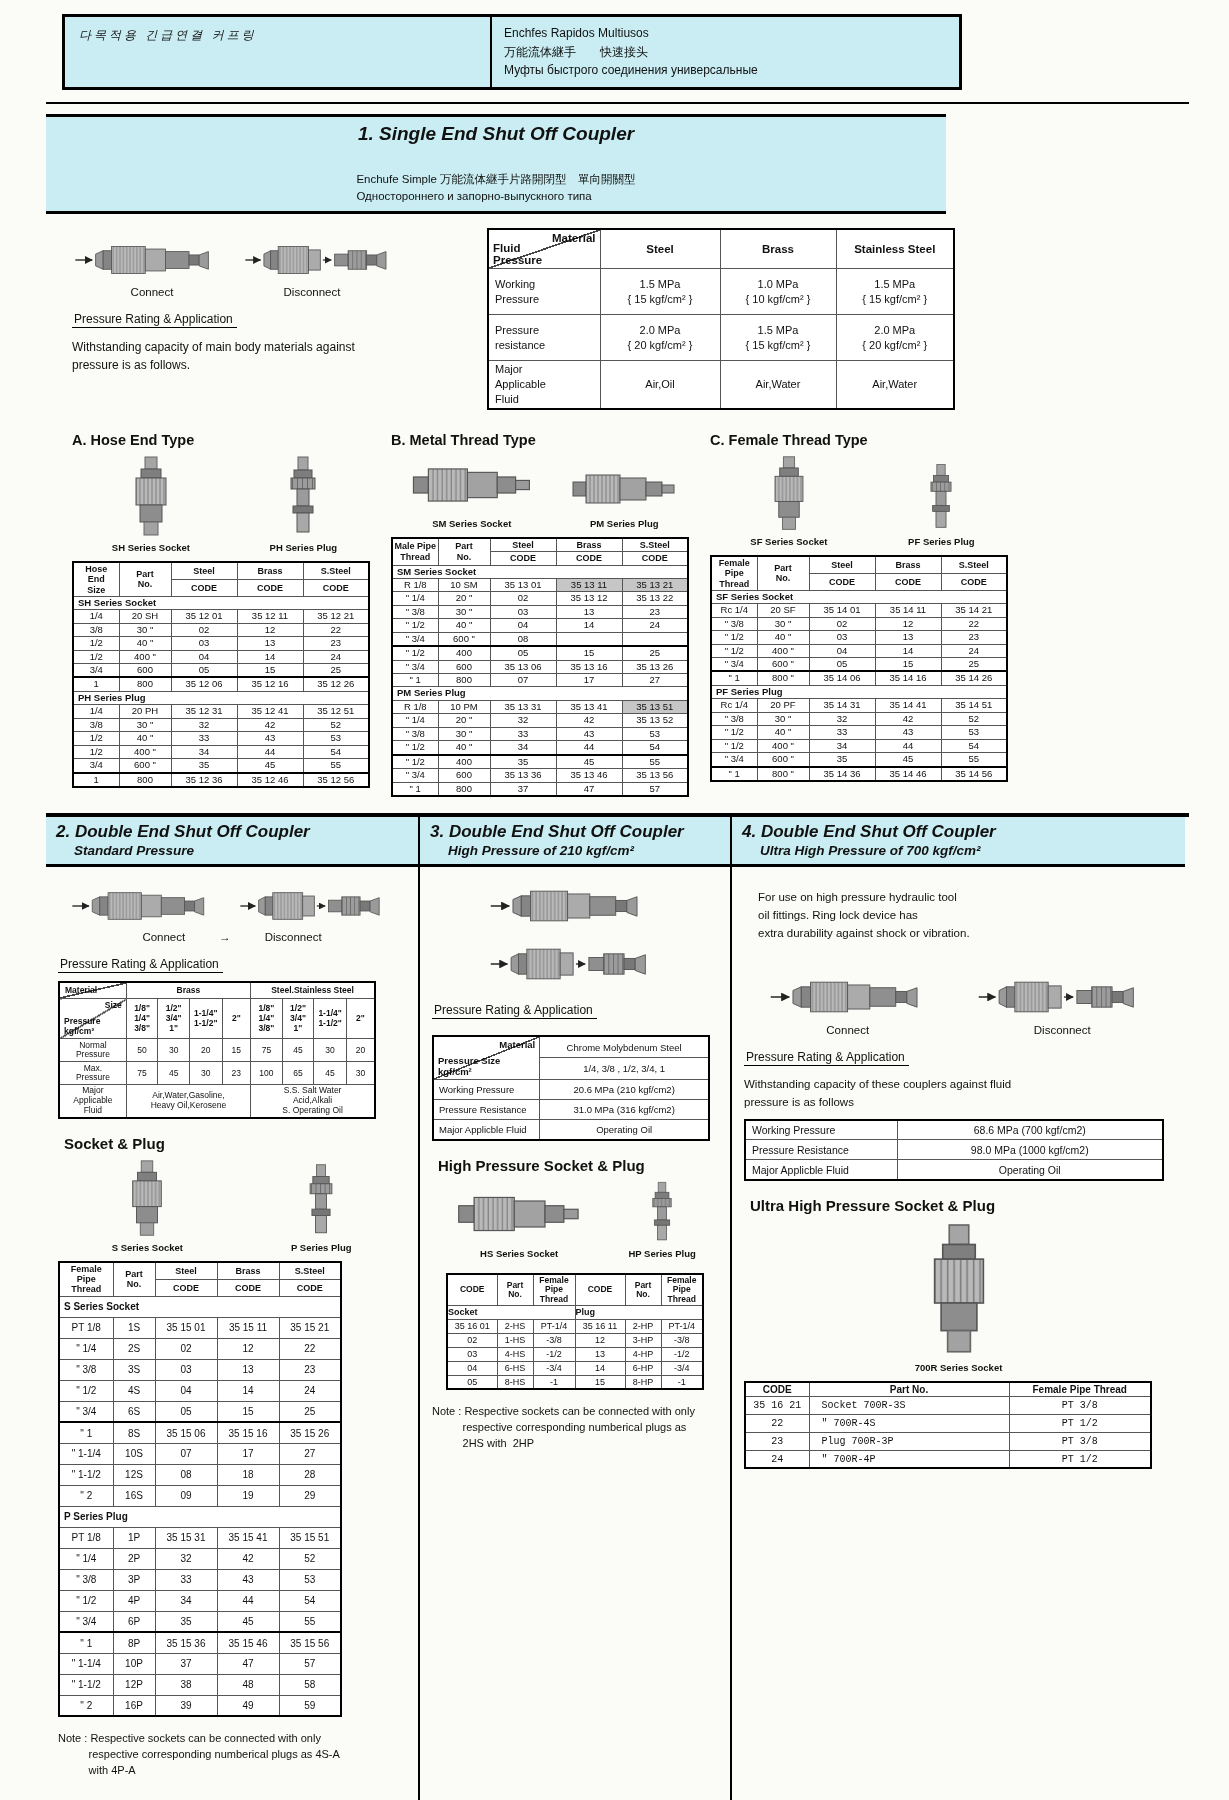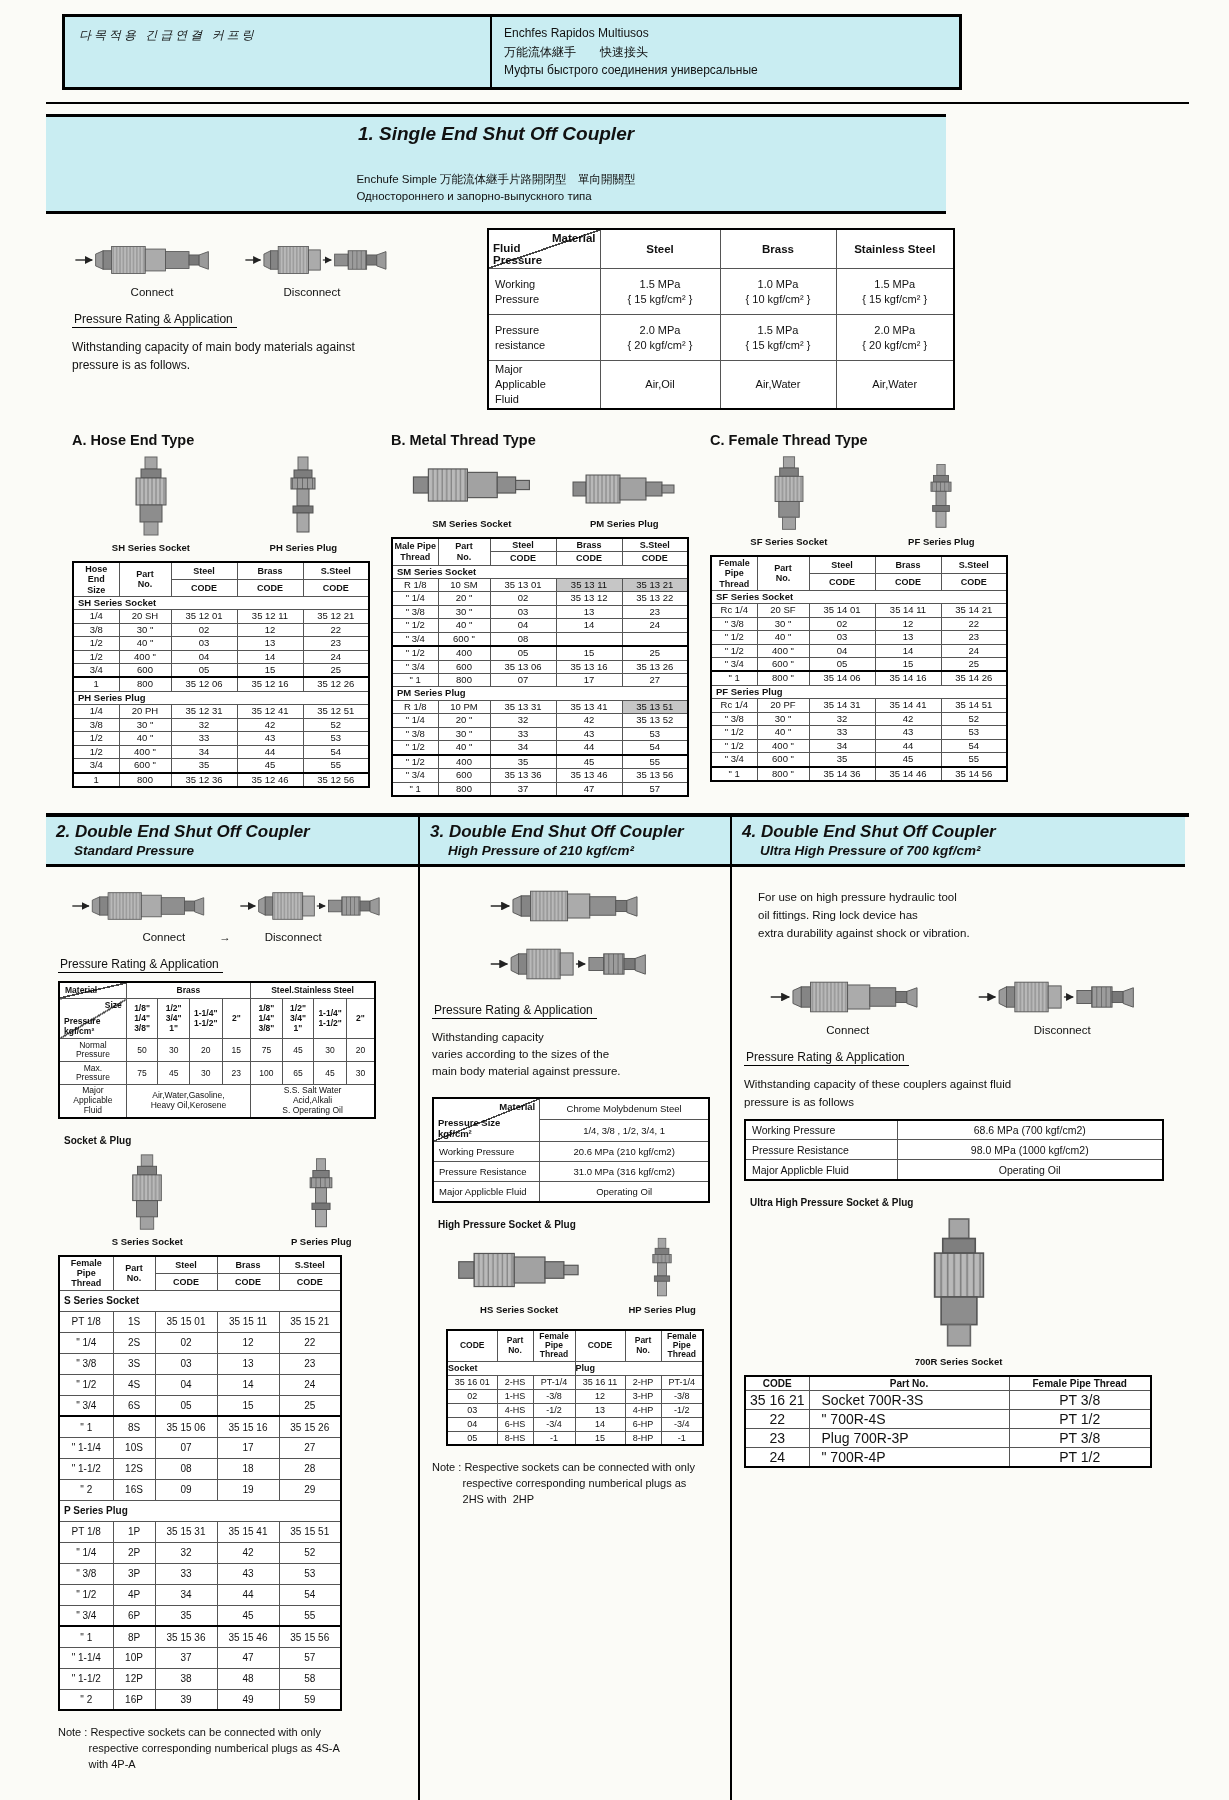--- a/index.html
+++ b/index.html
@@ -61,21 +61,21 @@
   .bh2{font-style:italic;font-weight:bold;font-size:13.5px;margin-left:18px;margin-top:1px;}
   .bbody{padding:12px 12px 10px;}
   .s2dia{display:flex;gap:10px;justify-content:center;margin-top:4px;}
   .s2dia svg{width:158px;height:46px;}
   .s2dlabels{display:flex;justify-content:center;gap:34px;font-size:11.5px;margin-top:2px;}
   .s2p{width:318px;margin-top:8px;}
   .s2p th,.s2p td{font-size:8.5px;line-height:1.15;}
   .s2p thead tr:first-child th{height:17px;}
   .s2p .diag2{height:40px;}
   .s2p tbody td{height:23px;}
-  .sp-title{font-weight:bold;font-size:10px;margin:16px 0 4px 6px;}
+  .sp-title{font-weight:bold;font-size:15px;margin:16px 0 4px 6px;}
   .s2parts{width:282px;}
   .s2parts th{font-size:9px;}
   .s2parts td{font-size:10px;height:21px;}
   .note{font-size:11px;margin-top:14px;white-space:pre-wrap;line-height:1.45;}
   .s3dia{display:flex;flex-direction:column;gap:8px;align-items:center;margin-top:2px;}
   .s3dia svg{width:200px;height:50px;}
   .ptext{font-size:11.5px;margin-top:10px;white-space:pre-line;line-height:1.5;}
   .s3p{width:278px;margin-top:16px;}
   .s3p th,.s3p td{font-size:9.5px;height:20px;}
   .s3p .diag{height:44px;}
@@ -86,21 +86,21 @@
   .hp tbody tr:nth-child(n+3) td{border-top:0;}
   .intro{font-size:11.5px;white-space:pre-line;line-height:1.55;margin:10px 0 20px 14px;}
   .s4dia{display:flex;gap:26px;justify-content:center;margin-top:30px;}
   .s4dia svg{width:182px;height:50px;}
   .s4dlabels{display:flex;justify-content:space-around;font-size:11.5px;margin-top:2px;}
   .s4p{width:418px;margin-top:8px;}
   .s4p td{font-size:10.5px;height:20px;}
   .s4p td:first-child{text-align:left;padding-left:6px;}
   .r700{width:406px;margin-top:8px;}
   .r700 th{font-size:10px;}
-  .r700 td{font-size:14px;height:18px;}
+  .r700 td{font-size:10px;height:18px;font-family:Liberation Mono, monospace;}
   .r700 td:nth-child(2){text-align:left;padding-left:12px;}
   .big figure svg.v{width:104px;height:140px;}
   .big figure svg.h{width:150px;height:80px;}
   figure svg{display:block;margin:0 auto;}
 </style>
 </head>
 <body>
 
 <div class="page">
 
@@ -979,23 +979,20 @@
       <div class="bbody">
         <div class="s3dia">
           <svg>
               <use href="#cpl-conn"></use>
             </svg>
           <svg>
               <use href="#cpl-disc"></use>
             </svg>
         </div>
         <div><span class="pra">Pressure Rating &amp; Application</span></div>
-        <div class="ptext">Withstanding capacity
-varies according to the sizes of the
-main body material against pressure.</div>
         <table class="t s3p">
           <colgroup>
               <col style="width:106px">
               <col style="width:168px">
             </colgroup>
           <tbody>
             <tr>
               <th class="diag" rowspan="2">
                 <span class="c-tr">Material</span>
                 <span class="c-bl">Pressure      Size

